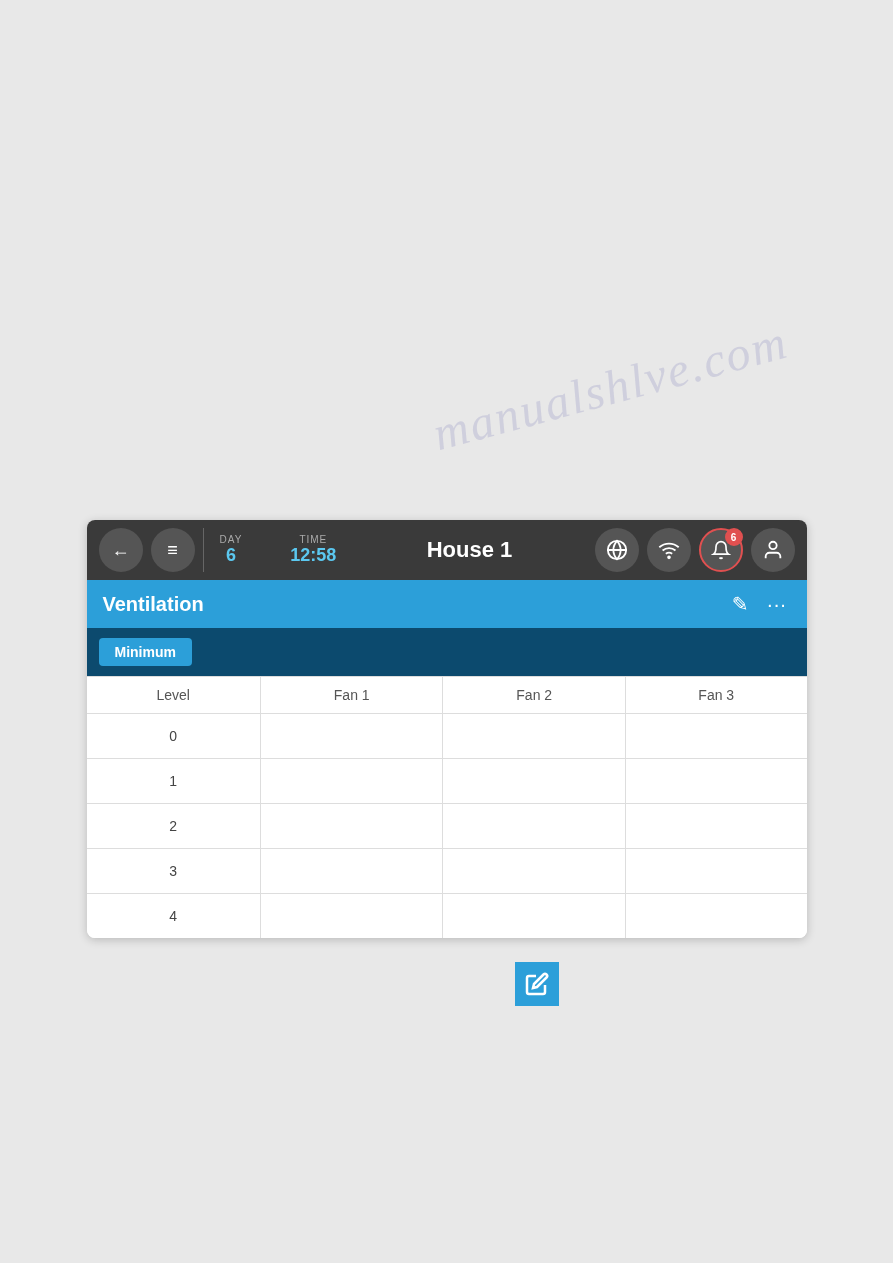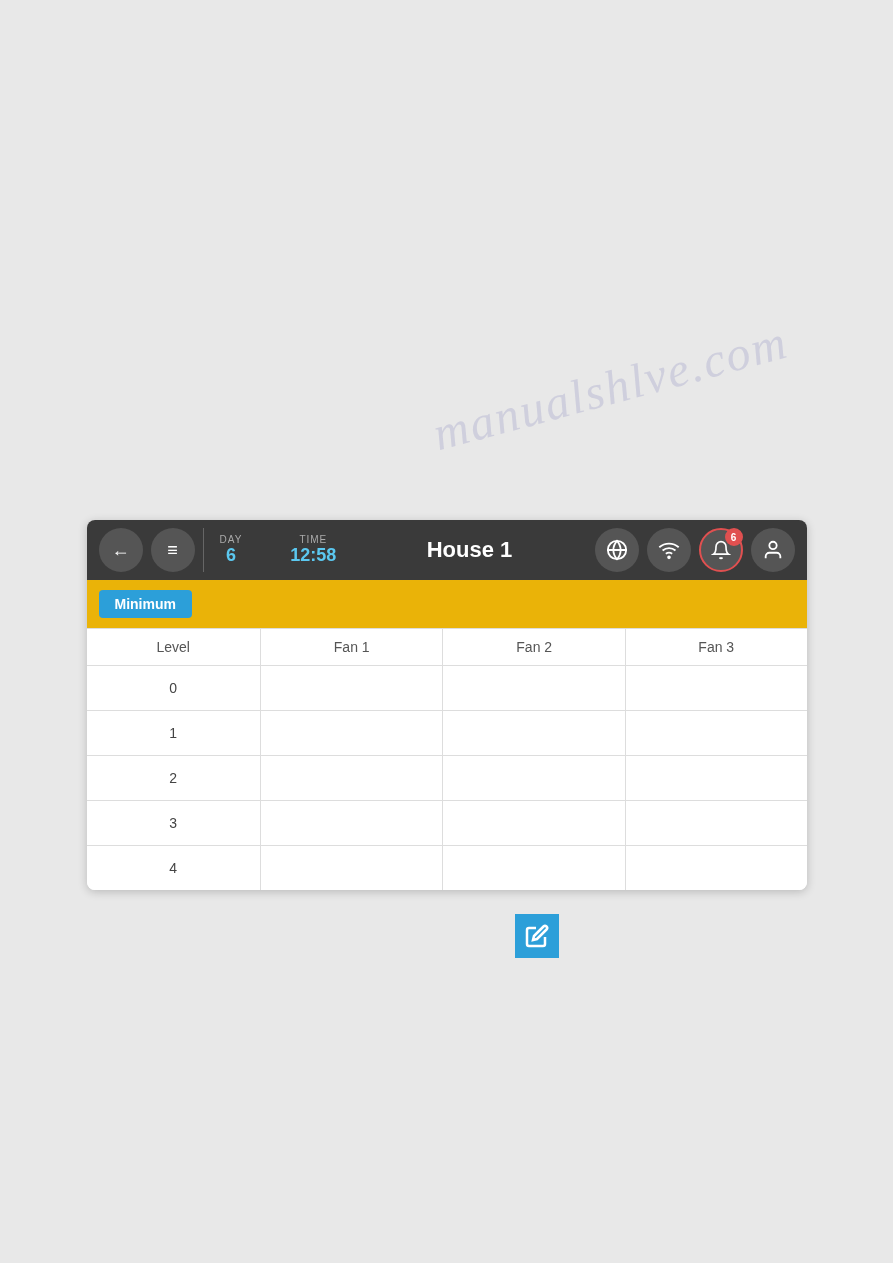--- a/index.html
+++ b/index.html
@@ -174,21 +174,21 @@
       background: none;
       border: none;
       color: #fff;
       font-size: 20px;
       cursor: pointer;
       padding: 2px 4px;
     }
 
     
     .tab-row {
-      background: #eab308;
+      background: #0c4a6e;
       padding: 10px 12px;
       display: flex;
       gap: 8px;
       border-bottom: 1px solid #ddd;
     }
 
     .tab-btn {
       padding: 6px 16px;
       border-radius: 4px;
       border: none;
@@ -318,20 +318,27 @@
         <button class="icon-btn">
 
           <svg width="22" height="22" viewBox="0 0 24 24" fill="none" stroke="white" stroke-width="2">
             <path d="M20 21v-2a4 4 0 0 0-4-4H8a4 4 0 0 0-4 4v2"></path>
             <circle cx="12" cy="7" r="4"></circle>
           </svg>
         </button>
       </div>
     </div>
 
+    <div class="section-header">
+      <span class="section-title">Ventilation</span>
+      <div class="section-actions">
+        <button class="section-action-btn">✎</button>
+        <button class="section-action-btn">···</button>
+      </div>
+    </div>
 
     <div class="tab-row">
       <button class="tab-btn">Minimum</button>
     </div>
 
     <table class="vent-table">
       <thead>
         <tr>
           <th>Level</th>
           <th>Fan 1</th>

